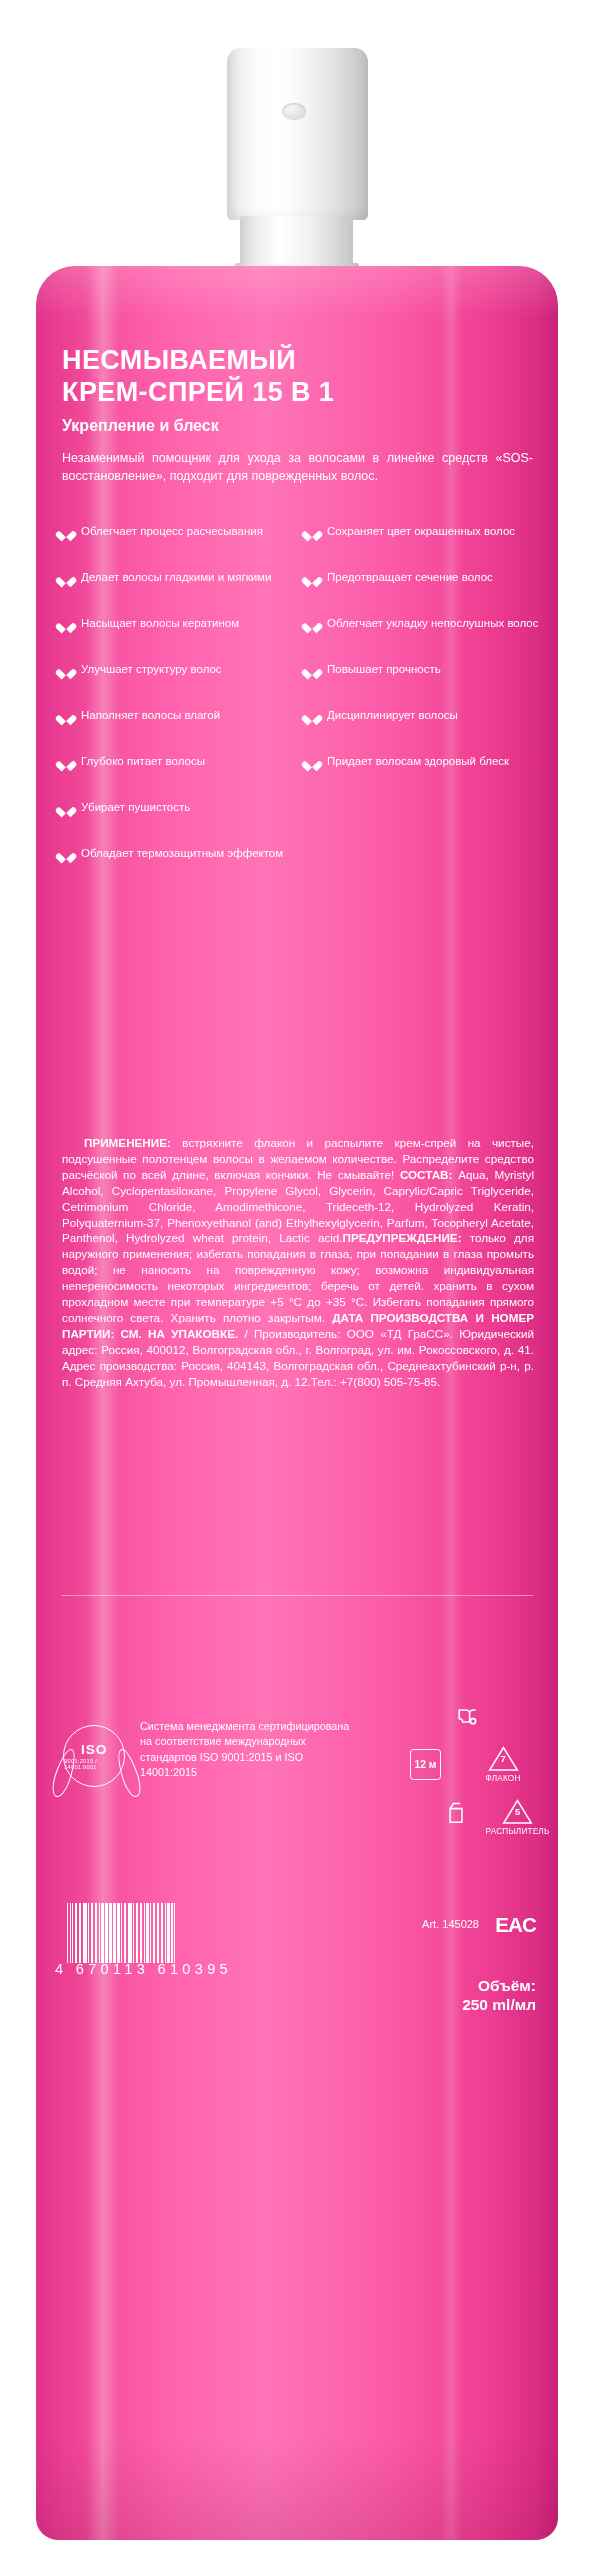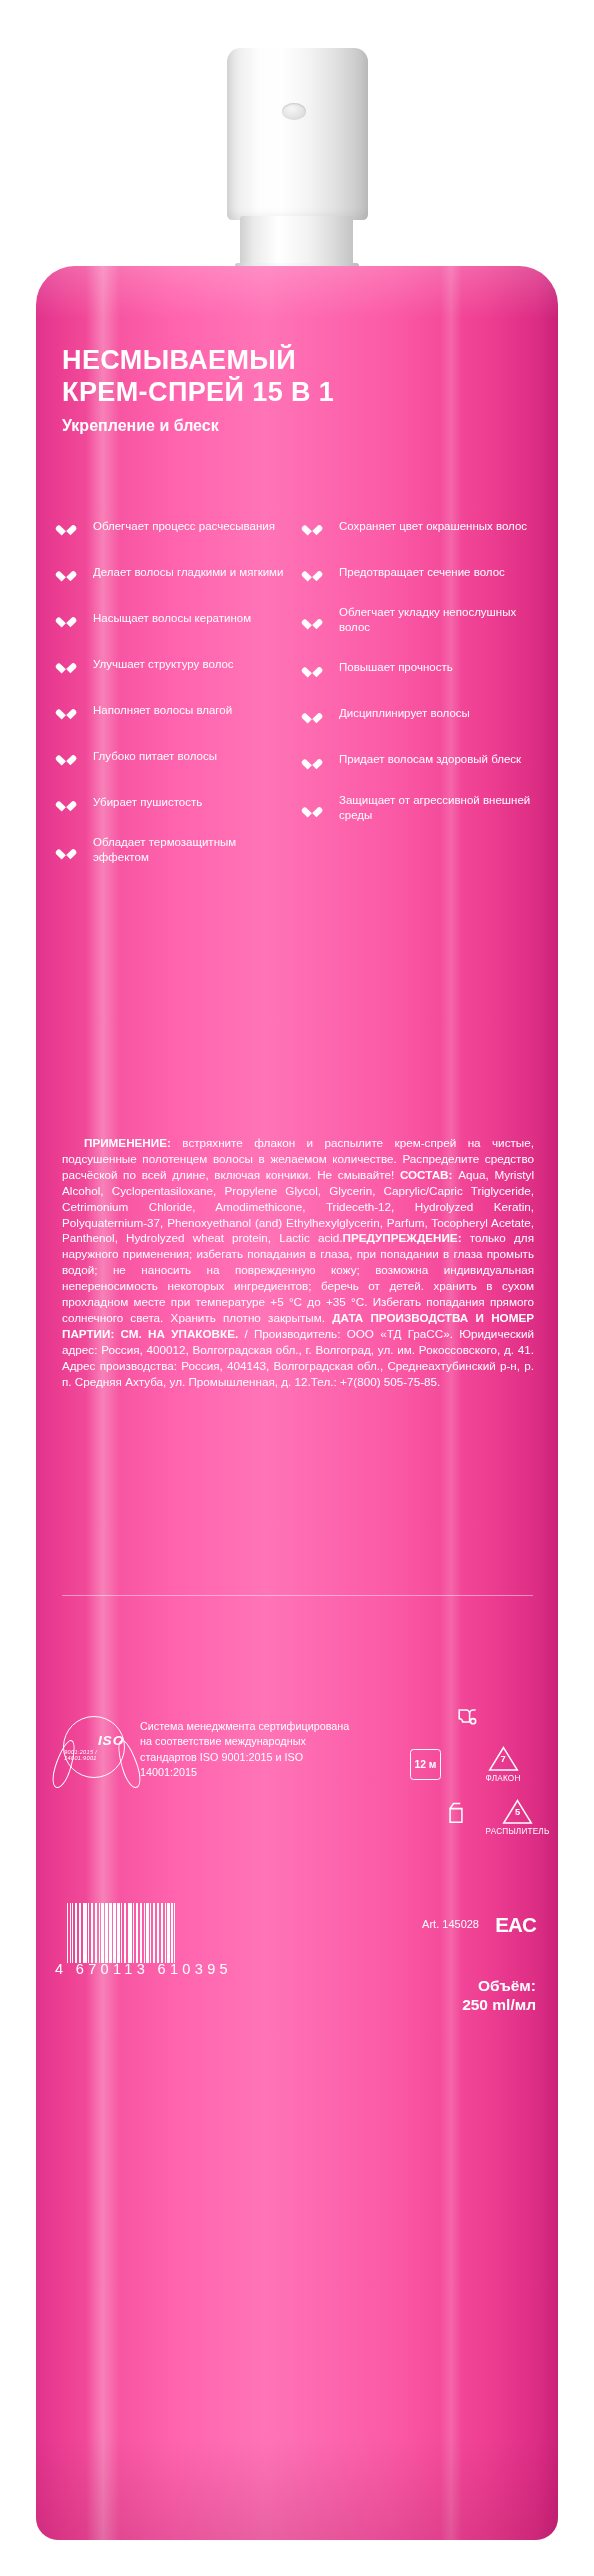--- a/index.html
+++ b/index.html
@@ -153,22 +153,22 @@
     top: 247px;
     width: 481px;
     display: flex;
     gap: 12px;
   }
   .benefits-col {
     width: 234px;
   }
   .benefit {
     display: flex;
-    align-items: center;
-    gap: 20px;
+    align-items: flex-end;
+    gap: 8px;
     margin-bottom: 20px;
     min-height: 26px;
   }
   .benefit .heart {
     flex: 0 0 auto;
     width: 13px;
     height: 13px;
     margin-top: 1.7px;
     position: relative;
   }
@@ -218,30 +218,29 @@
   .cert-row {
     position: absolute;
     left: 22px;
     top: 1429px;
     width: 481px;
     height: 163px;
   }
   .iso-badge {
     position: absolute;
     left: 5.2px;
-    top: 21px;
+    top: 30px;
     width: 60px;
     height: 60px;
     border-radius: 50%;
     border: 1.7px solid #ffffff;
     display: flex;
-    align-items: flex-end;
+    align-items: center;
     justify-content: center;
     flex-direction: column;
-    font-style: italic;
   }
   .iso-badge .iso-main {
     font-size: 13.7px;
     font-weight: bold;
     letter-spacing: 0.9px;
   }
   .iso-badge .iso-sub {
     font-size: 5.6px;
     letter-spacing: 0.3px;
     margin-top: 1.7px;
@@ -410,20 +409,21 @@
 
     <div class="label">
 
       <div class="title-main">
         <div>НЕСМЫВАЕМЫЙ</div>
         <div>КРЕМ-СПРЕЙ 15 В 1</div>
       </div>
 
       <div class="title-sub">Укрепление и блеск</div>
 
+      <div class="intro">Незаменимый помощник для ухода за волосами в линейке средств «SOS-восстановление», подходит для поврежденных волос.</div>
 
       <div class="benefits">
         <div class="benefits-col">
           <div class="benefit">
             <span class="heart"></span>
             <span class="btext">Облегчает процесс расчесывания</span>
           </div>
           <div class="benefit">
             <span class="heart"></span>
             <span class="btext">Делает волосы гладкими и мягкими</span>
@@ -471,24 +471,20 @@
             <span class="heart"></span>
             <span class="btext">Повышает прочность</span>
           </div>
           <div class="benefit">
             <span class="heart"></span>
             <span class="btext">Дисциплинирует волосы</span>
           </div>
           <div class="benefit">
             <span class="heart"></span>
             <span class="btext">Придает волосам здоровый блеск</span>
-          </div>
-          <div class="benefit">
-            <span class="heart"></span>
-            <span class="btext">Защищает от агрессивной внешней среды</span>
           </div>
         </div>
       </div>
 
       <div class="fineprint">
         <span class="para"><b>ПРИМЕНЕНИЕ:</b><span> встряхните флакон и распылите крем-спрей на чистые, подсушенные полотенцем волосы в желаемом количестве. Распределите средство расчёской по всей длине, включая кончики. Не смывайте! </span><b>СОСТАВ:</b><span> Aqua, Myristyl Alcohol, Cyclopentasiloxane, Propylene Glycol, Glycerin, Caprylic/Capric Triglyceride, Cetrimonium Chloride, Amodimethicone, Trideceth-12, Hydrolyzed Keratin, Polyquaternium-37, Phenoxyethanol (and) Ethylhexylglycerin, Parfum, Tocopheryl Acetate, Panthenol, Hydrolyzed wheat protein, Lactic acid.</span><b>ПРЕДУПРЕЖДЕНИЕ:</b><span> только для наружного применения; избегать попадания в глаза, при попадании в глаза промыть водой; не наносить на поврежденную кожу; возможна индивидуальная непереносимость некоторых ингредиентов; беречь от детей. хранить в сухом прохладном месте при температуре +5 °С до +35 °С. Избегать попадания прямого солнечного света. Хранить плотно закрытым. </span><b>ДАТА ПРОИЗВОДСТВА И НОМЕР ПАРТИИ: СМ. НА УПАКОВКЕ.</b><span> / Производитель: ООО «ТД ГраСС». Юридический адрес: Россия, 400012, Волгоградская обл., г. Волгоград, ул. им. Рокоссовского, д. 41. Адрес производства:  Россия, 404143, Волгоградская обл., Среднеахтубинский р-н, р. п. Средняя Ахтуба, ул. Промышленная, д. 12.Тел.: +7(800) 505-75-85.</span></span>
       </div>
 
       <div class="sep-line"></div>
 

